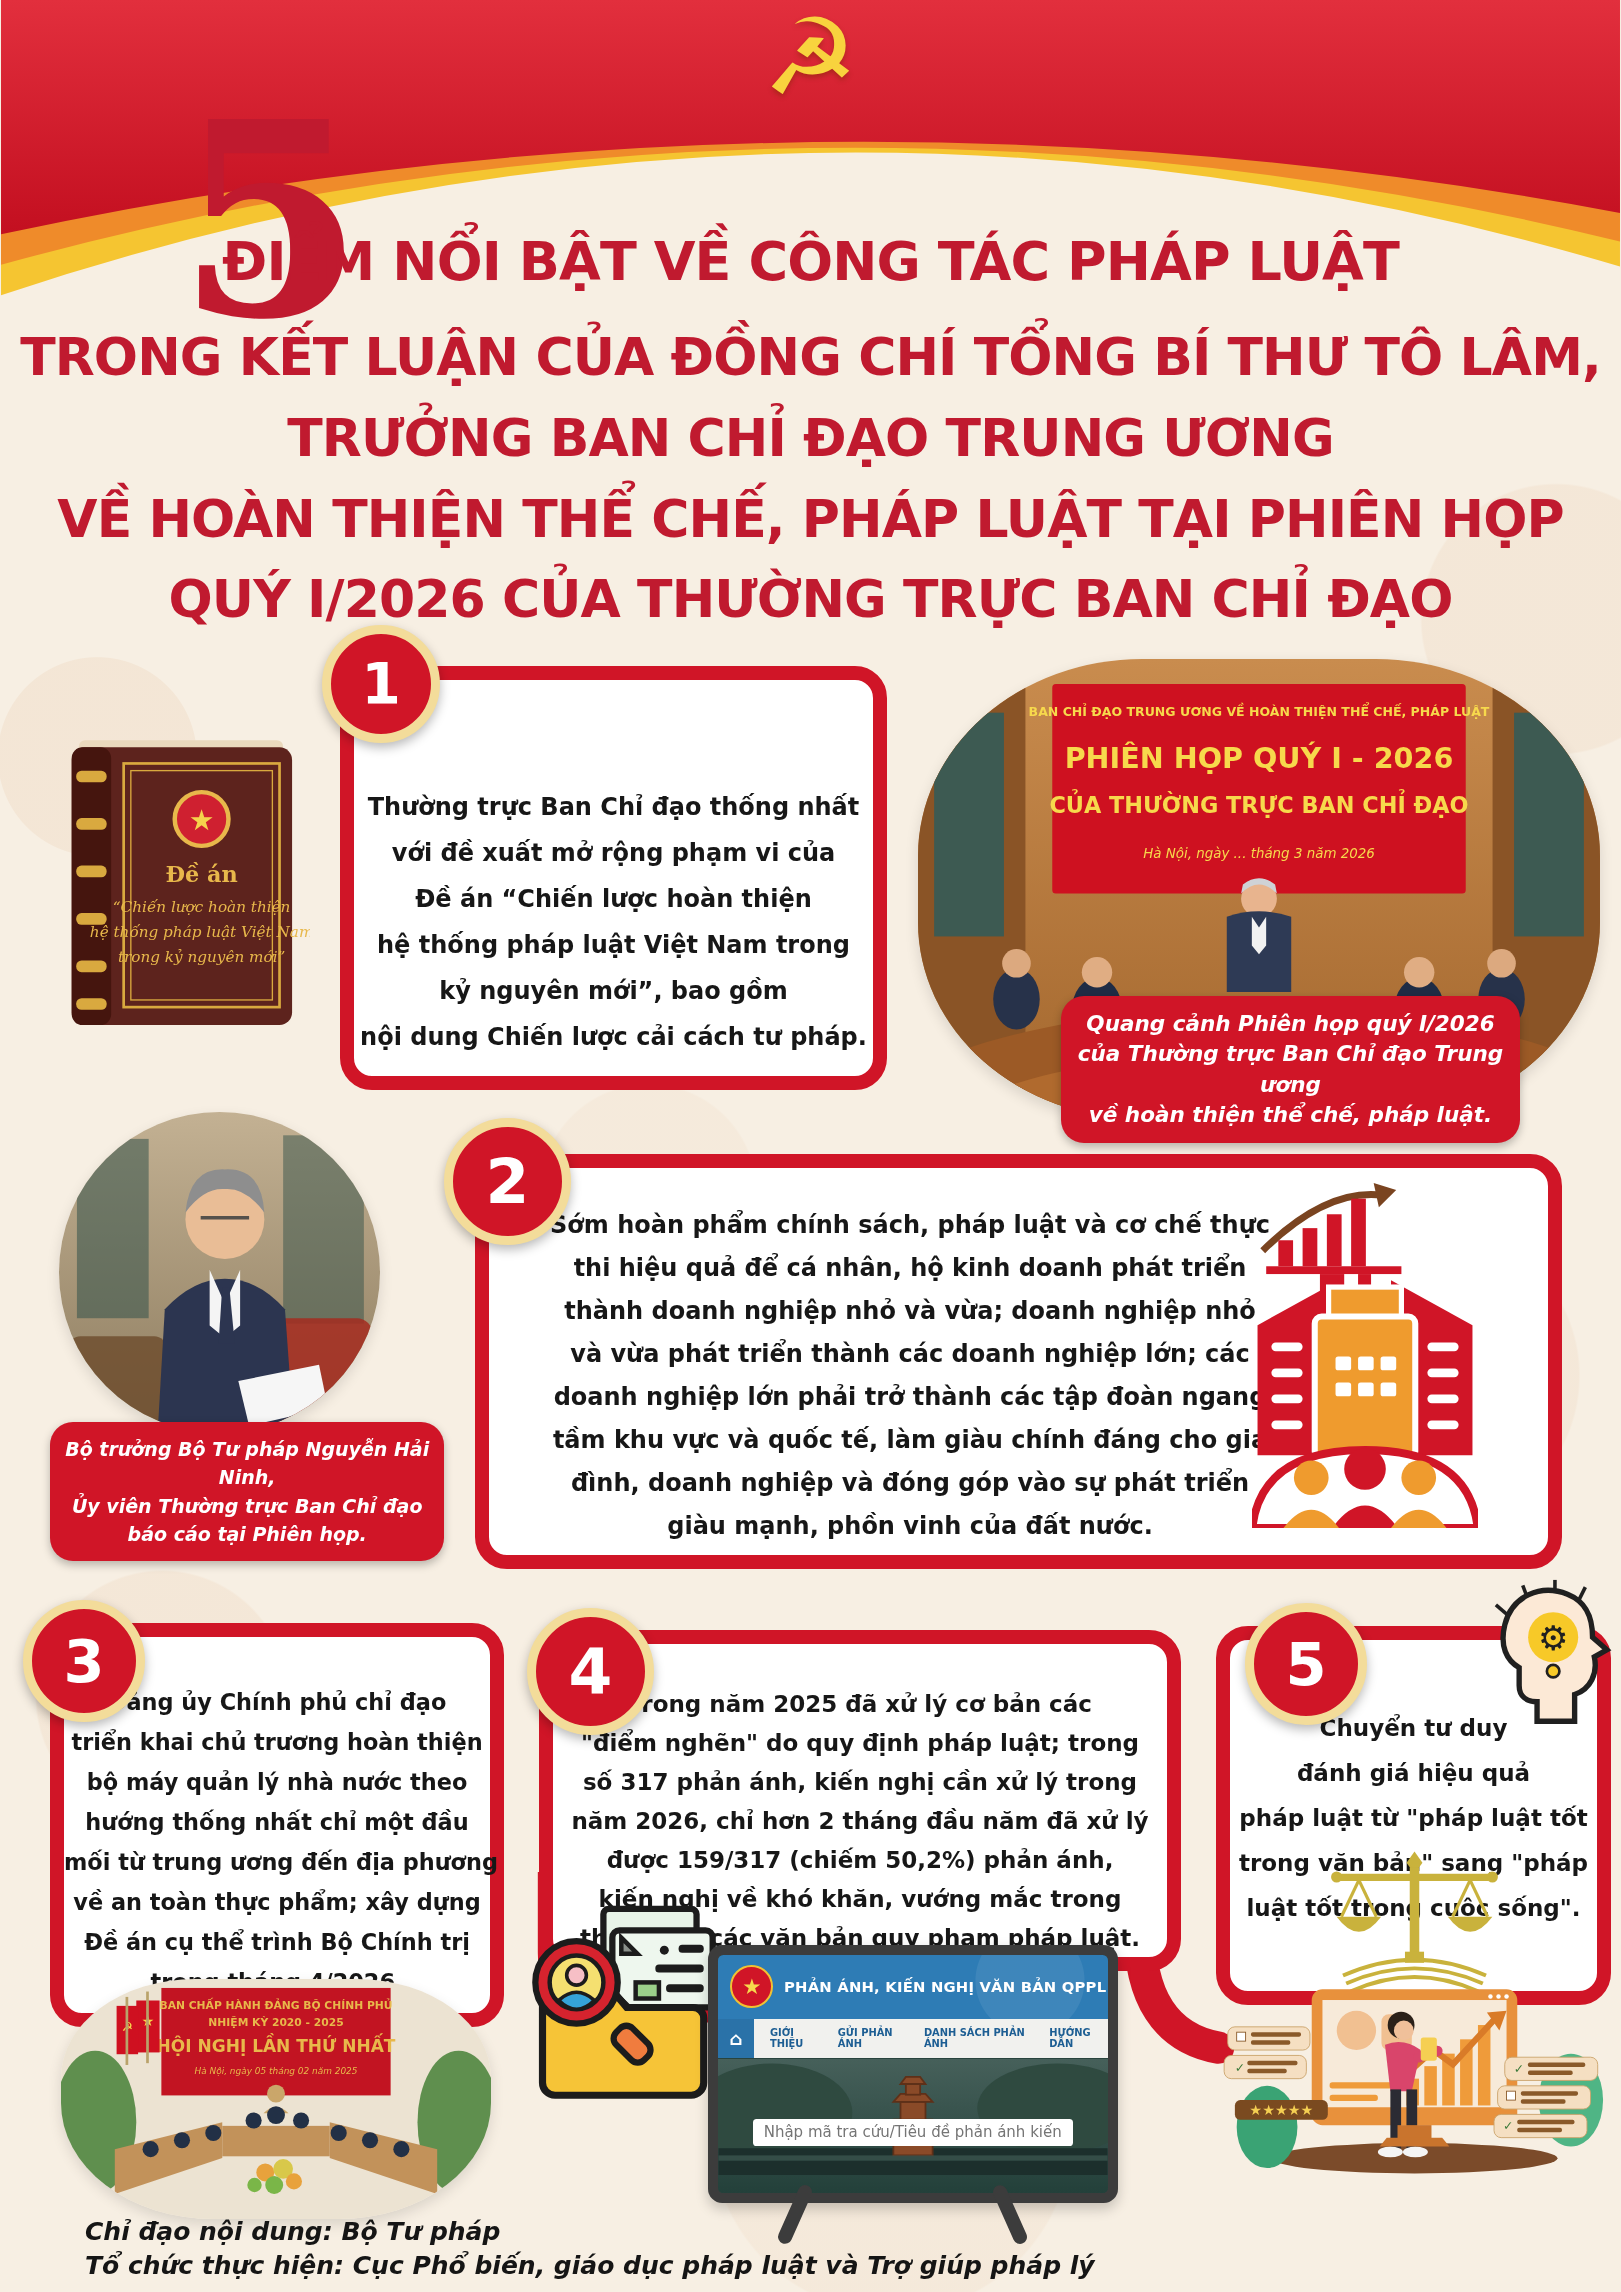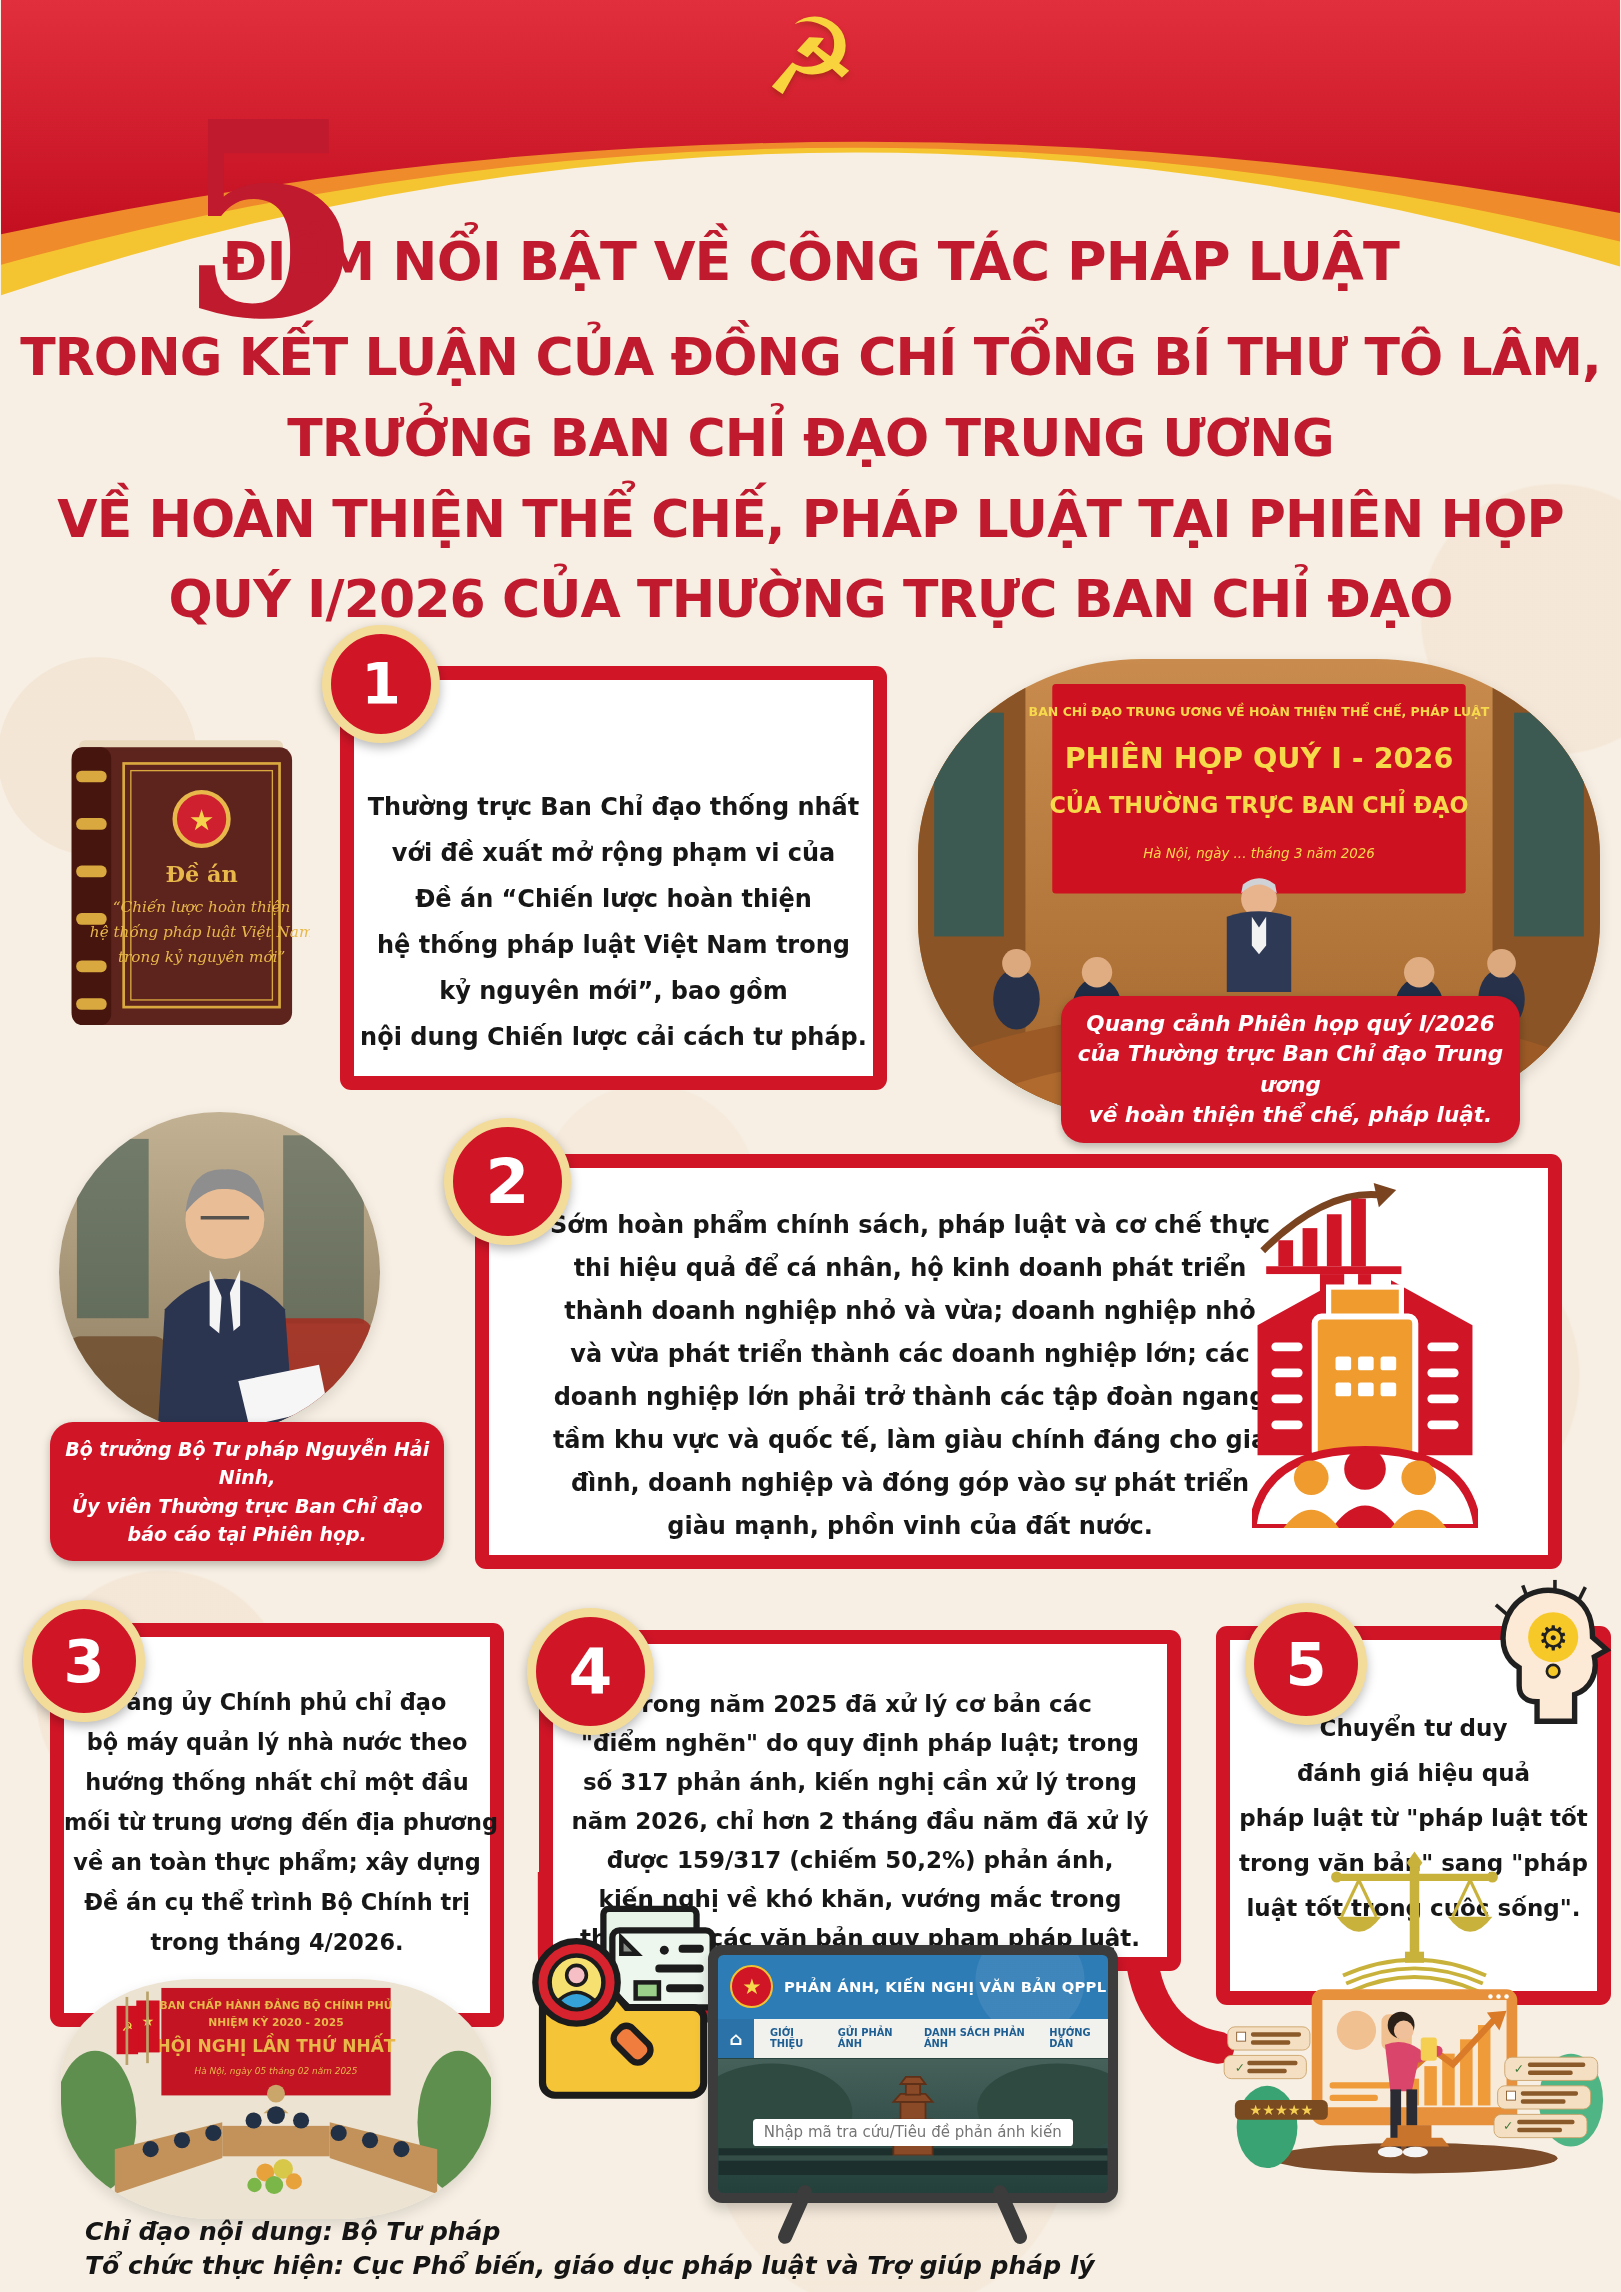--- a/index.html
+++ b/index.html
@@ -21,21 +21,21 @@
   .topband{left:0;top:0;width:1621px;height:322px;}
   .emblem{left:0;top:5.4px;width:1621px;text-align:center;font-size:106px;color:#f8d33e;
     text-shadow:0 2.7px 5.4px rgba(120,40,0,.45);line-height:1;}
   .bignum{left:177px;top:86px;font-family:"DejaVu Serif","Liberation Serif",serif;
     font-size:269px;line-height:1;color:#c01a2f;font-weight:bold;}
   .tline{left:0;width:1621px;text-align:center;color:#c01a2f;font-weight:bold;
     letter-spacing:-0.9px;line-height:1;}
   .badge{border-radius:50%;background:#d01527;border:9.9px solid #f3dc9a;color:#fff;
     display:flex;align-items:center;justify-content:center;font-weight:bold;
     box-shadow:0 4.5px 10.7px rgba(0,0,0,.28);z-index:6;}
-  .pbox{background:#fff;border:14.3px solid #d01527;border-radius:11px;z-index:3;}
+  .pbox{background:#fff;border:14.3px solid #d01527;border-radius:32px;z-index:3;}
   .ptext{position:absolute;left:0;right:0;text-align:center;font-weight:bold;color:#171717;}
   .ptext div{white-space:nowrap;}
   .cap{background:#d01527;border-radius:23px;color:#fff;font-weight:bold;font-style:italic;
     text-align:center;box-shadow:0 3.6px 9px rgba(0,0,0,.25);z-index:7;}
   .photo{overflow:hidden;z-index:4;box-shadow:0 5.4px 14.3px rgba(0,0,0,.12);}
   .footer-line{color:#151515;font-weight:bold;line-height:1.3;z-index:5;font-style:italic;}
   .monitor{background:#3c3c3c;border-radius:14.3px;padding:9.9px;z-index:5;box-shadow:0 5.4px 12.5px rgba(0,0,0,.2);}
   .screen{width:100%;height:100%;border-radius:5.4px;overflow:hidden;position:relative;background:#28443e;}
   .site-header{position:absolute;left:0;top:0;right:0;height:64px;background:#2e7cb5;
     display:flex;align-items:center;gap:10.7px;padding-left:12.5px;
@@ -244,20 +244,21 @@
   <circle cx="68" cy="362" r="20" fill="#ef9b2e"></circle>
   <path d="M36,420 Q68,378 100,420 Z" fill="#ef9b2e"></path>
   <circle cx="192" cy="362" r="20" fill="#ef9b2e"></circle>
   <path d="M160,420 Q192,378 224,420 Z" fill="#ef9b2e"></path>
 </svg>
 
 <div class="abs badge" style="left:23px;top:1600px;width:104px;height:104px;font-size:59px;">3</div>
 <div class="abs pbox" style="left:50px;top:1623px;width:426px;height:376px;">
   <div class="ptext" style="top:45px;font-size:22.4px;line-height:40px;">
     <div>Đảng ủy Chính phủ chỉ đạo</div>
+    <div>triển khai chủ trương hoàn thiện</div>
     <div>bộ máy quản lý nhà nước theo</div>
     <div>hướng thống nhất chỉ một đầu</div>
     <div>mối từ trung ương đến địa phương</div>
     <div>về an toàn thực phẩm; xây dựng</div>
     <div>Đề án cụ thể trình Bộ Chính trị</div>
     <div>trong tháng 4/2026.</div>
   </div>
 </div>
 
 <div class="abs photo" style="left:61px;top:1979px;width:430px;height:240px;border-radius:134px 134px 152px 152px / 99px 99px 116px 116px;">

